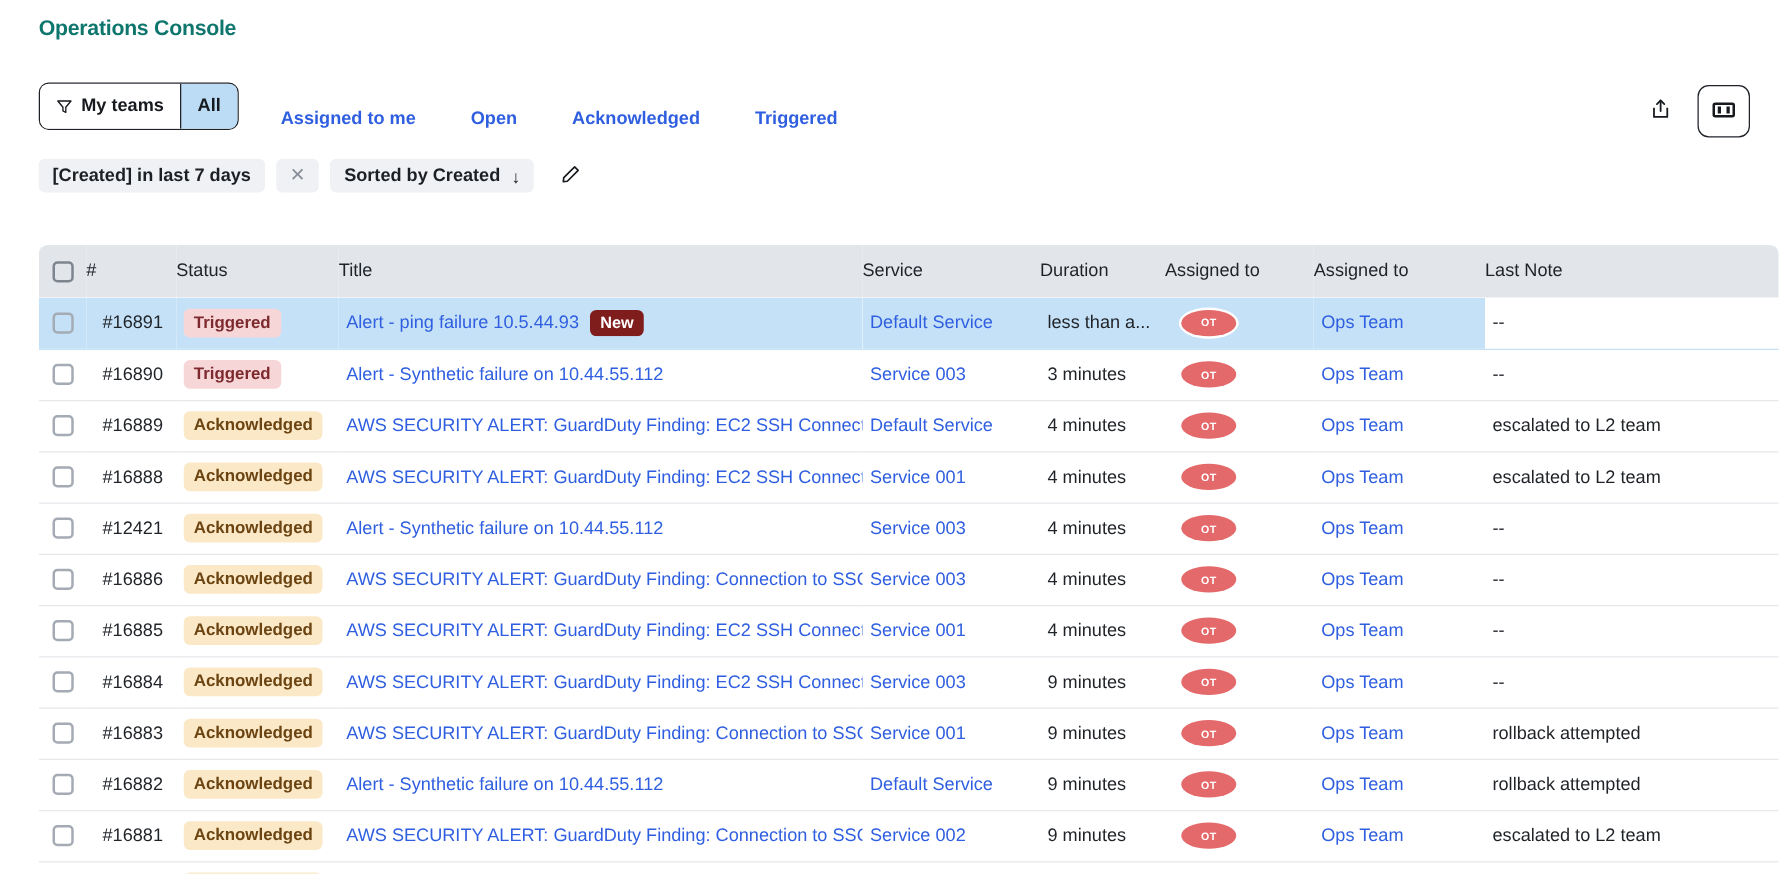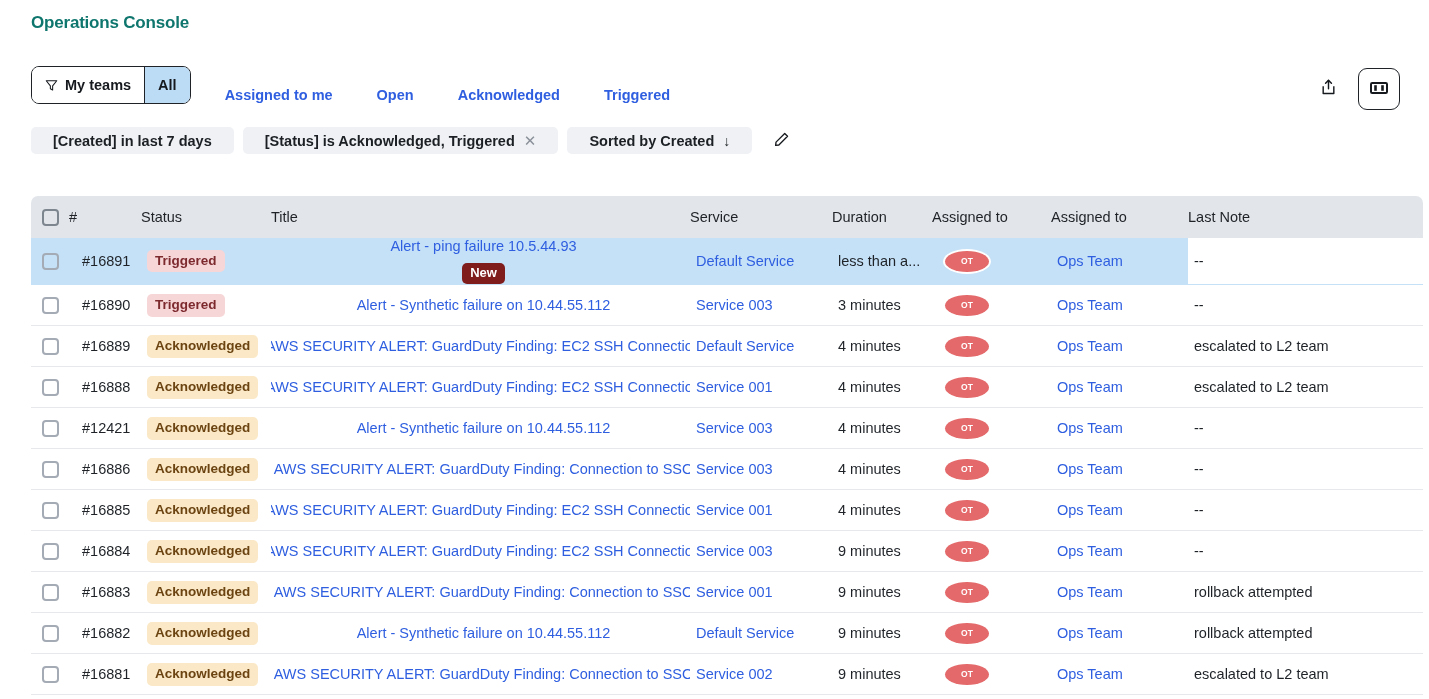--- a/index.html
+++ b/index.html
@@ -69,21 +69,21 @@
     border-radius: 9px;
     display: flex; align-items: center; justify-content: center;
     cursor: pointer; background: #fff;
   }
 
   
   .chips { position: absolute; left: 31px; top: 127px; display: flex; align-items: center; gap: 9px; }
   .chip {
     height: 27px;
     display: flex; align-items: center; gap: 9px;
-    padding: 0 22px;
+    padding: 0 11px;
     background: #eff1f4;
     border-radius: 5px;
     font-size: 14.5px; font-weight: 700;
     color: #1c2024;
     white-space: nowrap;
     cursor: pointer;
   }
   .chip-x { font-size: 15px; color: #8a9099; font-weight: 400; line-height: 1; cursor: pointer; }
   .chip-arrow { font-size: 14px; font-weight: 700; }
   .pencil-btn {
@@ -161,21 +161,21 @@
     padding: 3px 8px 4px;
     border-radius: 5px;
     font-size: 13.5px;
     font-weight: 700;
     line-height: 1.15;
   }
   .badge.triggered    { background: #f7d6d7; color: #7d2a2f; }
   .badge.acknowledged { background: #fbe8c6; color: #6b4412; }
 
   .lnk { color: #2f5fe0; text-decoration: none; cursor: pointer; }
-  .title-cell { display: flex; align-items: center; gap: 9px; overflow: hidden; flex-direction: column; }
+  .title-cell { display: flex; align-items: center; gap: 9px; overflow: hidden; }
   .title-txt { white-space: nowrap; }
   .new-badge {
     background: #7f1d1d; color: #fff;
     font-size: 13px; font-weight: 700;
     padding: 3px 8px 4px;
     border-radius: 5px;
     line-height: 1.1;
     flex: none;
   }
 
@@ -239,21 +239,20 @@
       </svg>
     </span>
   </button>
 </div>
 
 <div class="chips">
   <div class="chip">
     <span>[Created] in last 7 days</span>
   </div>
   <div class="chip">
-    <span>[Status] is Acknowledged, Triggered</span>
     <span class="chip-x">✕</span>
   </div>
   <div class="chip">
     <span>Sorted by Created</span>
     <span class="chip-arrow">↓</span>
   </div>
   <button class="pencil-btn">
     <span>
       <svg viewBox="0 0 18 18" width="17" height="17" aria-hidden="true">
         <path d="M12.4 2.6 L15.4 5.6 L6.2 14.8 L2.8 15.2 L3.2 11.8 Z" fill="none" stroke="#16191d" stroke-width="1.4" stroke-linejoin="round"></path>

